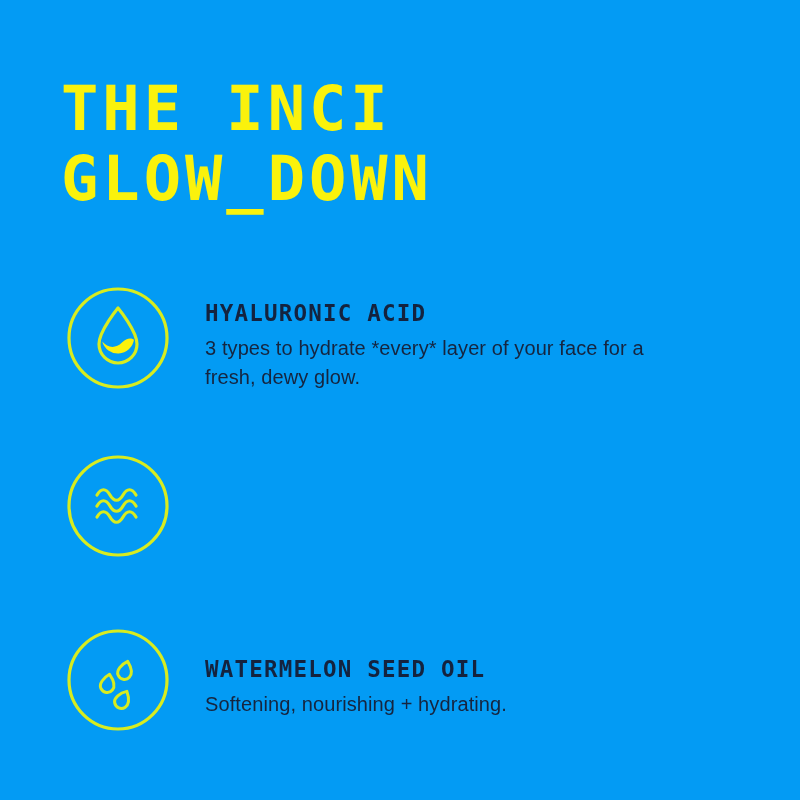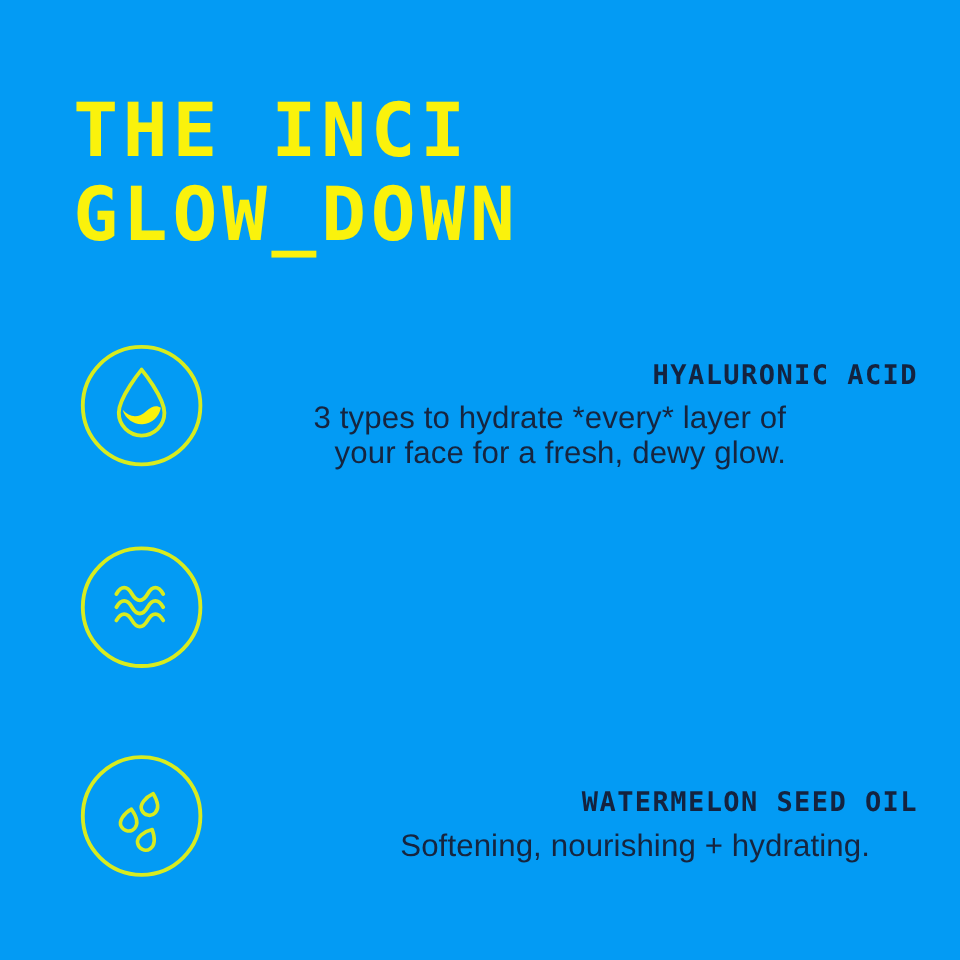--- a/index.html
+++ b/index.html
@@ -46,21 +46,20 @@
     top: 0;
     width: 800px;
   }
   .row {
     position: absolute;
     left: 0;
     width: 800px;
     height: 120px;
     display: flex;
     align-items: flex-start;
-    text-align: right;
   }
   .row-1 { top: 286px; }
   .row-2 { top: 454px; }
   .row-3 { top: 628px; }
 
   .icon-badge {
     position: absolute;
     left: 66px;
     top: 0;
     width: 104px;
@@ -89,21 +88,21 @@
     font-size: 22.5px;
     line-height: 26px;
     letter-spacing: 1.2px;
     color: #14233f;
     margin: 0 0 8px 0;
     white-space: nowrap;
   }
   .ingredient-desc {
     font-family: "Liberation Sans", sans-serif;
     font-weight: 400;
-    font-size: 26px;
+    font-size: 20px;
     line-height: 29px;
     letter-spacing: 0.1px;
     color: #16253f;
     margin: 0;
     max-width: 450px;
   }
   .row-3 .ingredient-desc { max-width: 520px; }
 </style>
 </head>
 <body>

